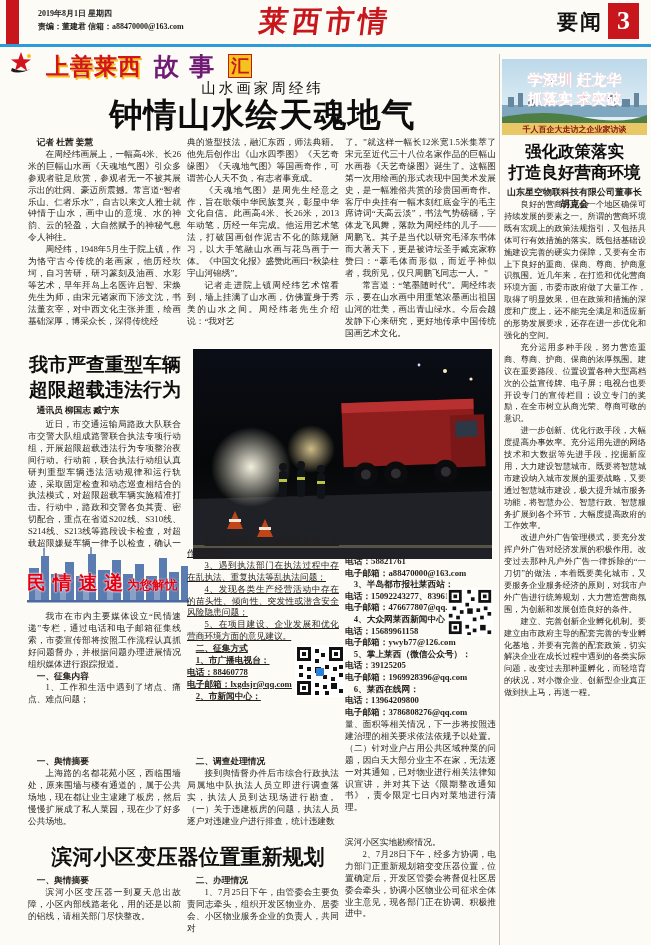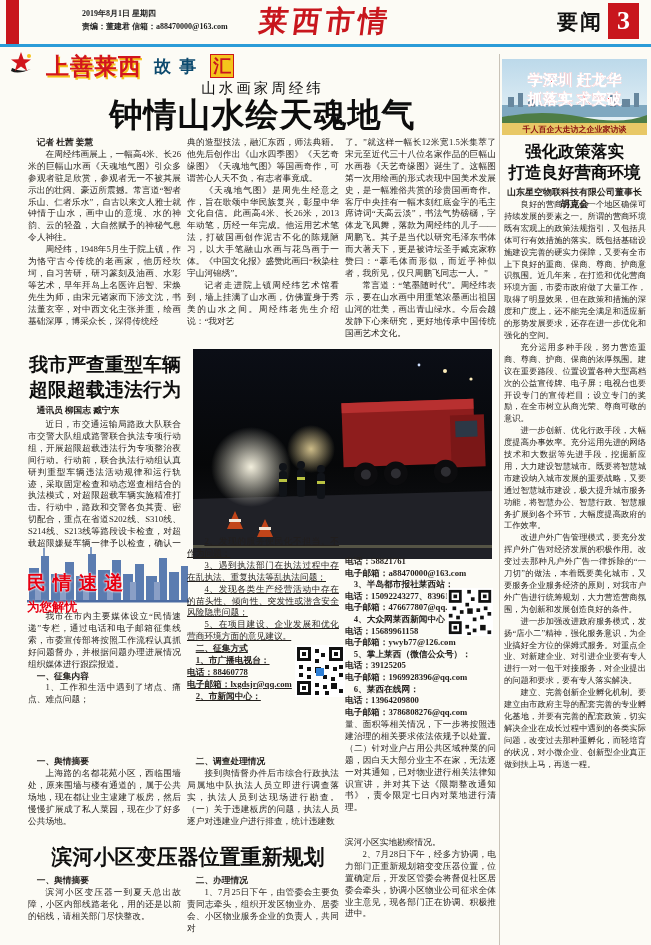--- a/index.html
+++ b/index.html
@@ -2,32 +2,32 @@
 <html><head>
 <meta charset="utf-8">
 <style>
   html,body{margin:0;padding:0;background:#9a9a9a;}
   .page{position:relative;width:651px;height:945px;margin:0 auto;background:#fcfbf5;
         font-family:"Liberation Serif","DejaVu Serif",serif;color:#231f1c;overflow:hidden;}
   .abs{position:absolute;}
 
   
   .red-block{left:6px;top:0;width:13px;height:44px;background:#c8161d;}
-  .dateinfo{left:38px;top:7px;font-size:8px;line-height:13px;font-weight:bold;color:#1c1c1c;white-space:nowrap;margin-left:44px;}
+  .dateinfo{left:38px;top:7px;font-size:8px;line-height:13px;font-weight:bold;color:#1c1c1c;white-space:nowrap;}
   .masthead{left:160px;top:2px;width:330px;text-align:center;font-size:29px;font-weight:900;color:#c8161d;
             transform:skewX(-7deg);letter-spacing:4px;}
   .section-label{left:557px;top:8px;font-size:21px;font-weight:900;letter-spacing:2px;color:#111;}
   .pagenum{left:608px;top:3px;width:31px;height:36px;background:#c8161d;color:#fff;font-size:26px;
            font-weight:900;text-align:center;line-height:36px;}
   .header-rule{left:0;top:44px;width:651px;height:3px;background:#2b9cd8;}
 
   
   .story-banner{left:8px;top:50px;height:32px;display:flex;align-items:center;gap:12px;white-space:nowrap;}
   .sb-part1{font-size:23px;font-weight:900;color:#d2151c;text-shadow:1.5px 1.5px 0 #f5c41c;letter-spacing:1px;}
-  .sb-part2{font-size:17px;font-weight:900;color:#0c4a6e;letter-spacing:2px;}
+  .sb-part2{font-size:25px;font-weight:900;color:#701a75;letter-spacing:2px;}
   .sb-part3{font-size:18px;font-weight:900;color:#c8161d;background:#f5c41c;border:1px solid #c8161d;
             padding:0 2px;line-height:22px;}
 
   
   .kicker{left:28px;top:79px;width:469px;text-align:center;font-size:14.5px;letter-spacing:3px;color:#111;}
   .headline{left:28px;top:93px;width:469px;text-align:center;font-size:33px;font-weight:900;
             letter-spacing:1px;color:#0d0d0d;}
   .bodytext{font-size:8.7px;line-height:11.9px;text-align:justify;overflow:hidden;}
   .bodytext p{margin:0;text-indent:2em;}
   .bodytext p.cont{text-indent:0;}
@@ -37,21 +37,21 @@
   .col3{left:345px;top:137px;width:151px;height:209px;}
 
   
   .ov-head{left:28px;top:352px;width:154px;text-align:center;font-size:19px;line-height:25px;
            font-weight:900;color:#0d0d0d;}
   .ov-byline{left:28px;top:405px;width:153px;font-size:8.7px;font-weight:bold;text-indent:1em;}
   .ov-body{left:28px;top:419px;width:153px;height:130px;}
 
   
   .mq-banner{left:27px;top:546px;width:162px;height:62px;}
-  .mq-text{left:27px;top:570px;width:166px;display:flex;align-items:baseline;gap:3px;white-space:nowrap;flex-direction:column;}
+  .mq-text{left:27px;top:570px;width:166px;display:flex;align-items:baseline;gap:3px;white-space:nowrap;}
   .mq-title{font-size:19px;font-weight:900;color:#e60012;letter-spacing:1px;text-shadow:0 0 2px #fff,0 0 2px #fff;}
   .mq-sub{font-size:12.5px;font-weight:900;color:#e60012;text-shadow:0 0 2px #fff;}
   .mq-col1{left:28px;top:611px;width:153px;height:100px;}
   .mq-col2{left:187px;top:536px;width:152px;height:168px;text-decoration:underline;}
   .mq-col3{left:345px;top:556px;width:151px;height:168px;line-height:11.6px;}
   .bodytext p.chname{font-weight:bold;text-indent:1em;}
   .bodytext p.chline{text-indent:0;font-weight:600;}
   .qr1{left:295px;top:645px;}
   .qr2{left:447px;top:587px;}
 
@@ -402,17 +402,16 @@
     <div>打造良好营商环境</div>
   </div>
   <div class="abs sb-org">山东星空物联科技有限公司董事长</div>
   <div class="abs sb-name">胡克会</div>
 
   <div class="abs bodytext sb-body">
     <p>良好的营商环境是一个地区确保可持续发展的要素之一。所谓的营商环境既有宏观上的政策法规指引，又包括具体可行有效措施的落实。既包括基础设施建设完善的硬实力保障，又要有全市上下良好的重商、保商、尊商、护商意识氛围。近几年来，在打造和优化营商环境方面，市委市政府做了大量工作，取得了明显效果，但在政策和措施的深度和广度上，还不能完全满足和适应新的形势发展要求，还存在进一步优化和强化的空间。</p>
     <p>充分运用多种手段，努力营造重商、尊商、护商、保商的浓厚氛围。建议在重要路段、位置设置各种大型高档次的公益宣传牌、电子屏；电视台也要开设专门的宣传栏目；设立专门的奖励，在全市树立从商光荣、尊商可敬的意识。</p>
     <p>进一步创新、优化行政手段，大幅度提高办事效率。充分运用先进的网络技术和大数据等先进手段，挖掘新应用，大力建设智慧城市。既要将智慧城市建设纳入城市发展的重要战略，又要通过智慧城市建设，极大提升城市服务功能，将智慧办公、智慧行政、智慧服务扩展到各个环节，大幅度提高政府的工作效率。</p>
     <p>改进户外广告管理模式，要充分发挥户外广告对经济发展的积极作用。改变过去那种凡户外广告一律拆除的“一刀切”的做法，本着既要美化城市，又要服务企业服务经济的原则，对我市户外广告进行统筹规划，大力营造营商氛围，为创新和发展创造良好的条件。</p>
-    <p>进一步加强改进政府服务模式，发扬“店小二”精神，强化服务意识，为企业搞好全方位的保姆式服务。对重点企业、对新建企业、对引进企业要有专人进行一对一包干对接服务，对企业提出的问题和要求，要有专人落实解决。</p>
     <p>建立、完善创新企业孵化机制。要建立由市政府主导的配套完善的专业孵化基地，并要有完善的配套政策，切实解决企业在成长过程中遇到的各类实际问题，改变过去那种重孵化，而轻培育的状况，对小微企业、创新型企业真正做到扶上马，再送一程。</p>
   </div>
 
 </div>
 
 </body></html>

